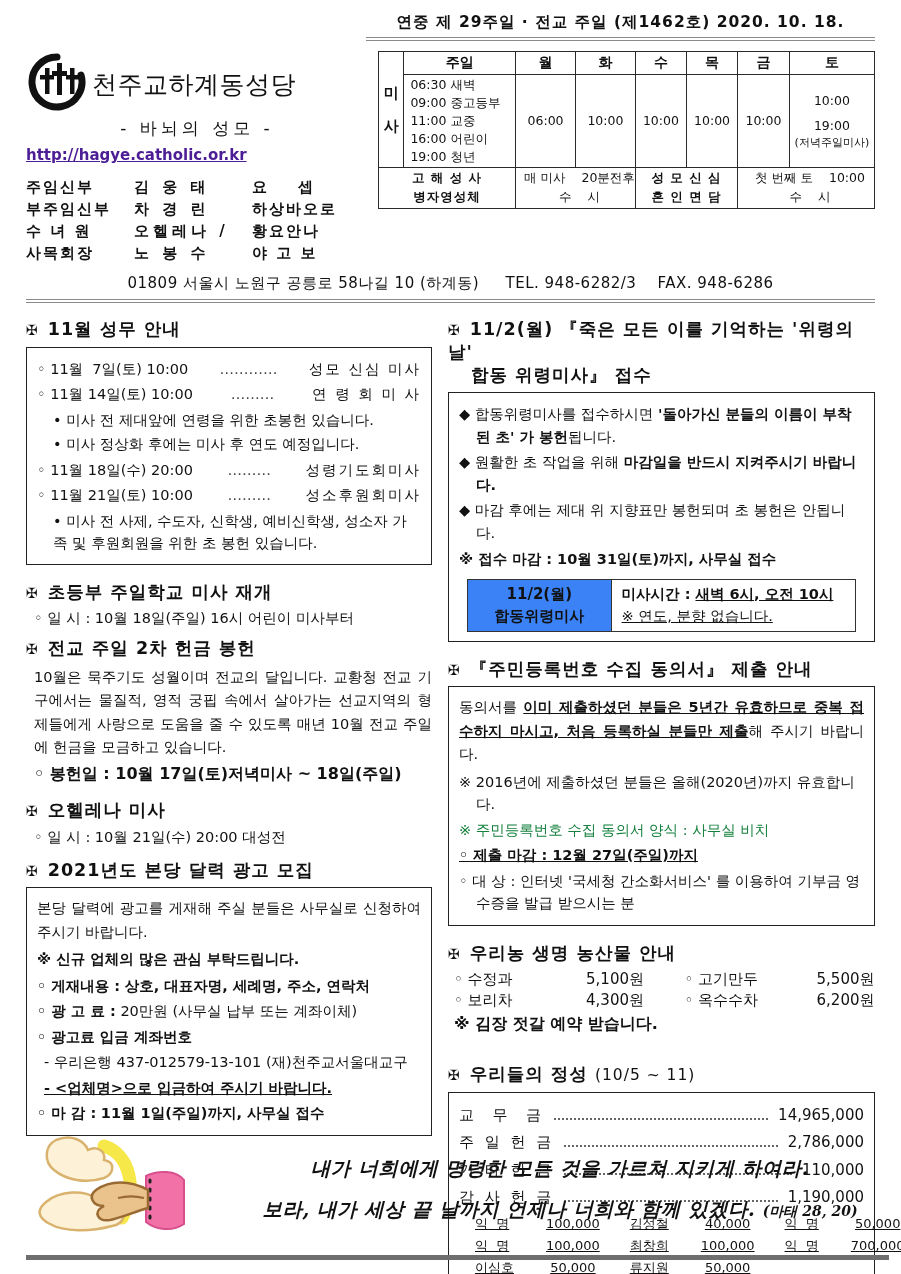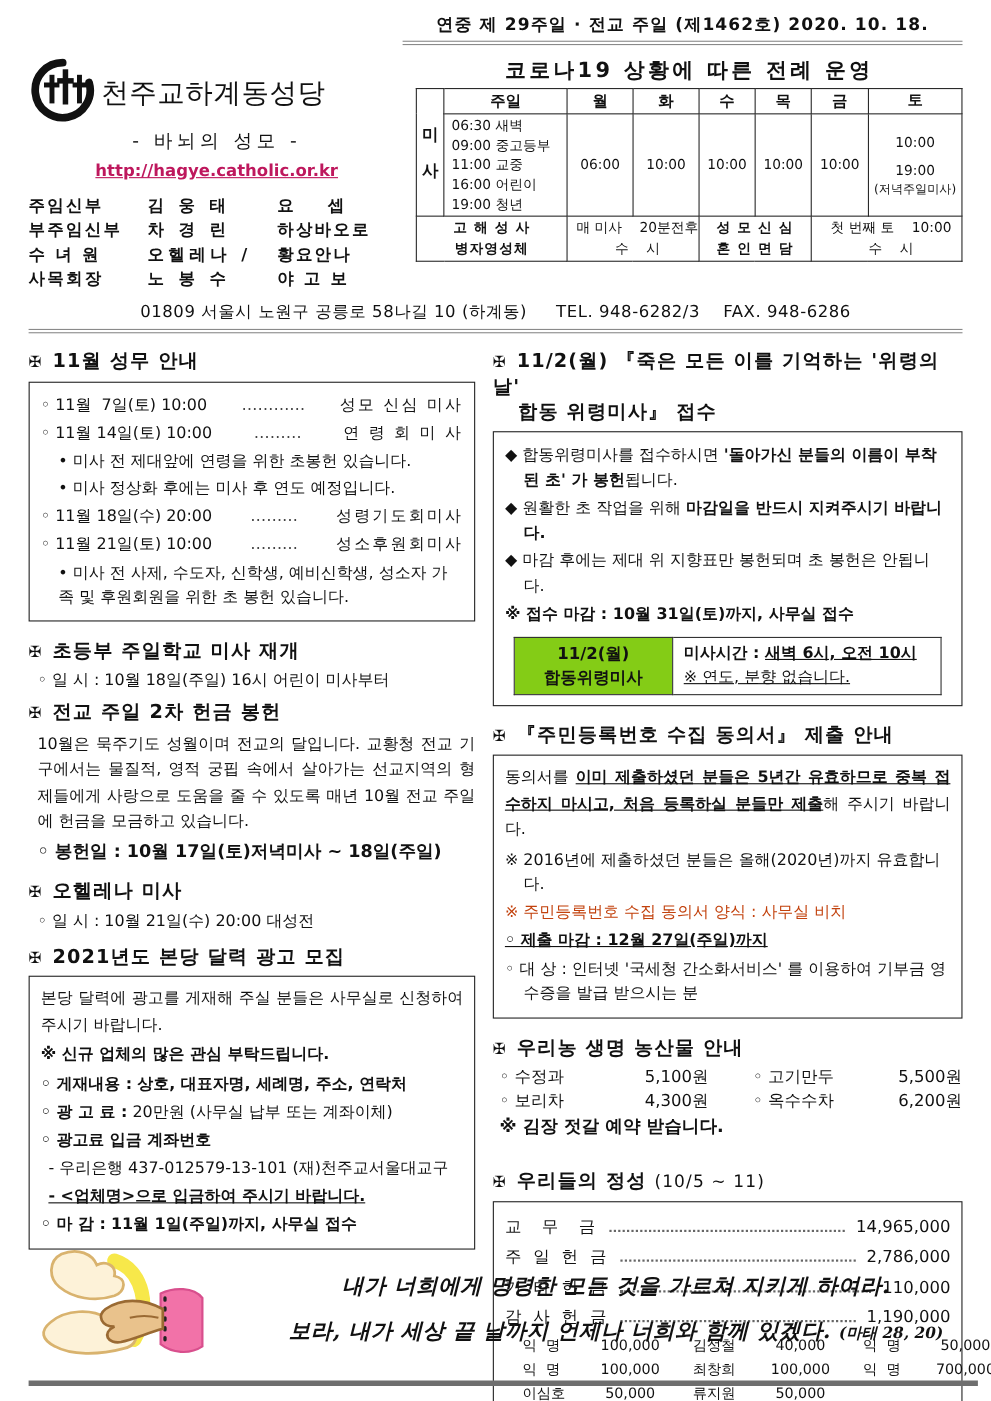--- a/index.html
+++ b/index.html
@@ -16,21 +16,21 @@
     margin-left:340px; text-align:center; font-weight:bold; font-size:15.5px;
     letter-spacing:1px; padding-bottom:4px; border-bottom:4px double #8a8a8a;
   }
 
   
   .masthead { display:flex; margin-top:10px; }
   .mh-left { width:342px; padding-top:2px; }
   .brand { display:flex; align-items:center; gap:4px; }
   .church-name { font-size:25px; font-weight:normal; letter-spacing:0.5px; white-space:nowrap; }
   .subtitle { text-align:center; font-weight:normal; font-size:17px; letter-spacing:4px; margin-top:2px; }
-  .url { display:block; text-align:center; color:#be185d; font-weight:bold; font-size:15px;
+  .url { display:block; color:#4c1d95; font-weight:bold; font-size:15px;
          text-decoration:underline; margin:6px 0 12px 0; }
   .staff { width:100%; font-size:15px; font-weight:bold; border-collapse:collapse; }
   .staff td { padding:1.5px 0; white-space:pre; }
   .staff td.role { width:108px; letter-spacing:2px; }
   .staff td.nm { width:118px; letter-spacing:4px; }
   .staff td.bp { letter-spacing:2px; }
 
   .mh-right { flex:1; padding-left:10px; }
   .covid-title { text-align:center; font-weight:bold; font-size:19px; letter-spacing:3px; margin-bottom:3px; }
   table.covid { border-collapse:collapse; width:100%; text-align:center; font-size:12.5px; }
@@ -65,34 +65,34 @@
   .plain-line { margin:2px 0 8px 0; font-size:14.5px; }
   .para { font-size:14.5px; line-height:1.62; text-align:justify; margin:2px 0 4px 0; }
   .bold { font-weight:bold; }
   .uline { text-decoration:underline; }
   .bold-line { font-weight:bold; margin:4px 0; }
 
   .hang { padding-left:17px; text-indent:-17px; margin:3px 0; }
 
   .inner-table { border-collapse:collapse; width:96%; margin:8px auto 2px auto; }
   .inner-table td { border:1.6px solid #333; }
-  .it-label { background:#84cc16; width:37%; text-align:center; font-weight:bold; font-size:15px; line-height:1.5; padding:3px 2px; }
+  .it-label { background:#3b82f6; width:37%; text-align:center; font-weight:bold; font-size:15px; line-height:1.5; padding:3px 2px; }
   .it-val { padding:3px 10px; font-size:14.5px; line-height:1.55; }
 
   .price-row { display:flex; margin:2px 0 2px 6px; font-size:15px; }
   .price-item { display:flex; width:200px; }
   .price-item .pname { width:110px; white-space:pre; }
   .price-item .pval { width:80px; text-align:right; }
 
   .don-row { display:flex; align-items:baseline; margin:4px 0; font-size:15px; }
   .don-row .dlabel { white-space:pre; letter-spacing:3px; }
   .don-row .dleader { flex:1; border-bottom:2px dotted #666; margin:0 10px 5px 10px; }
   .don-row .damount { white-space:pre; }
   .don-detail { width:100%; border-collapse:collapse; font-size:13px; margin-top:4px; }
-  .don-detail td { padding:1px 16px; white-space:pre; }
+  .don-detail td { padding:1px 16px; white-space:pre;text-decoration:underline; }
   .don-detail td.nm2 { width:52px; }
   .don-detail td.amt { width:72px; text-align:center; padding-right:14px; }
 
   
   .footer { position:absolute; left:26px; right:12px; bottom:14px; }
   .banner { display:flex; align-items:center; min-height:118px; }
   .illus { width:205px; flex:none; }
   .quote { flex:1; text-align:center; font-family:"DejaVu Serif","Liberation Serif",serif;
            font-style:italic; font-weight:bold; font-size:19.5px; line-height:2.1; letter-spacing:0.5px; }
   .quote .cite { font-size:14px; letter-spacing:0; }
@@ -143,21 +143,20 @@
         <tr>
           <td class="role">사목회장</td>
           <td class="nm">노 봉 수</td>
           <td class="bp">야 고 보</td>
         </tr>
       </tbody>
         </table>
     </div>
 
     <div class="mh-right">
-      <div class="covid-title">코로나19 상황에 따른 전례 운영</div>
       <table class="covid">
         <tbody>
             <tr>
           <td class="mass-label" rowspan="2">
             <div>미</div>
             <div>사</div>
           </td>
           <td class="hdr sun-col">주일</td>
           <td class="hdr day-col">월</td>
           <td class="hdr day-col">화</td>
@@ -317,21 +316,21 @@
       </div>
 
       <div class="sec-h" style="margin-top:16px">
         <span class="marker">✠</span><span>『주민등록번호 수집 동의서』 제출 안내</span>
       </div>
       <div class="box">
         <div class="para">
           <span>동의서를 </span><span class="bold uline">이미 제출하셨던 분들은 5년간 유효하므로 중복 접수하지 마시고, 처음 등록하실 분들만 제출</span><span>해 주시기 바랍니다.</span>
         </div>
         <div class="hang">※ 2016년에 제출하셨던 분들은 올해(2020년)까지 유효합니다.</div>
-        <div class="hang" style="color:#c2410c">※ 주민등록번호 수집 동의서 양식 : 사무실 비치</div>
+        <div class="hang" style="color:#15803d">※ 주민등록번호 수집 동의서 양식 : 사무실 비치</div>
         <div class="hang bold uline">◦ 제출 마감 : 12월 27일(주일)까지</div>
         <div class="hang">
           <span>◦ 대 상 : </span><span>인터넷 '국세청 간소화서비스' 를 이용하여 기부금 영수증을 발급 받으시는 분</span>
         </div>
       </div>
 
       <div class="sec-h" style="margin-top:16px">
         <span class="marker">✠</span><span>우리농 생명 농산물 안내</span>
       </div>
       <div>

